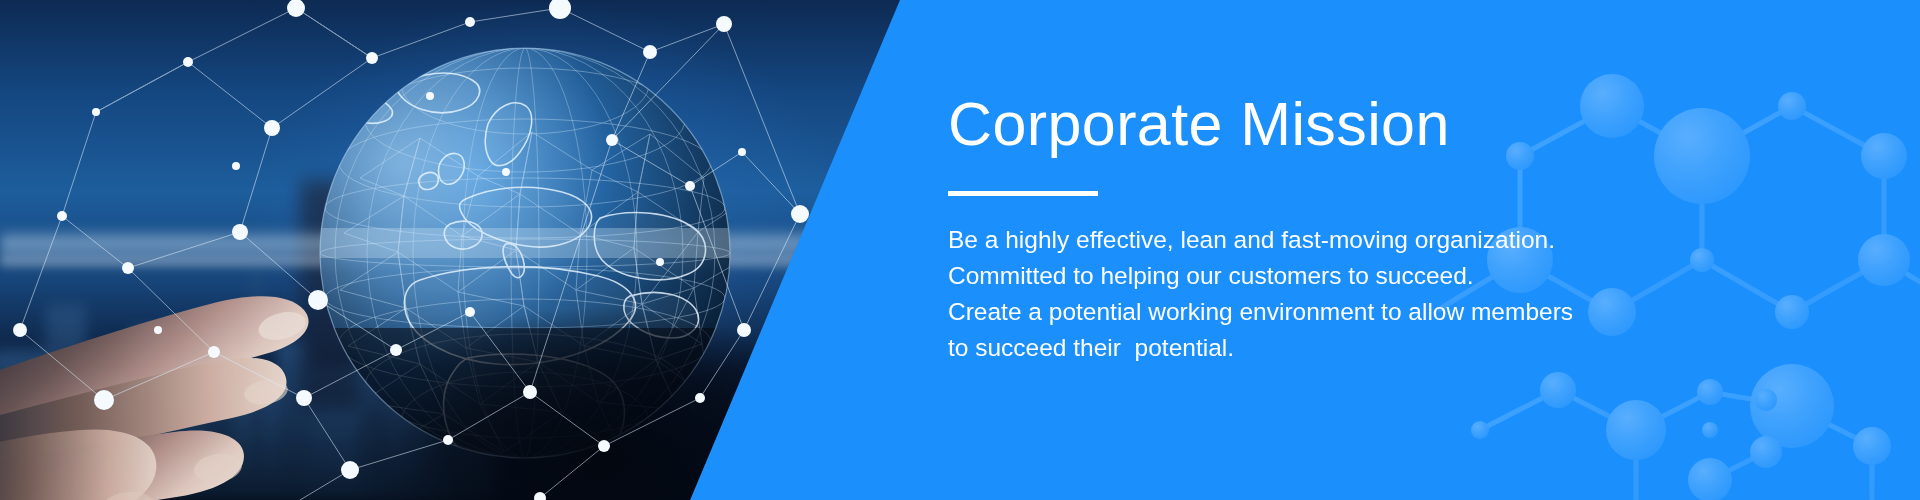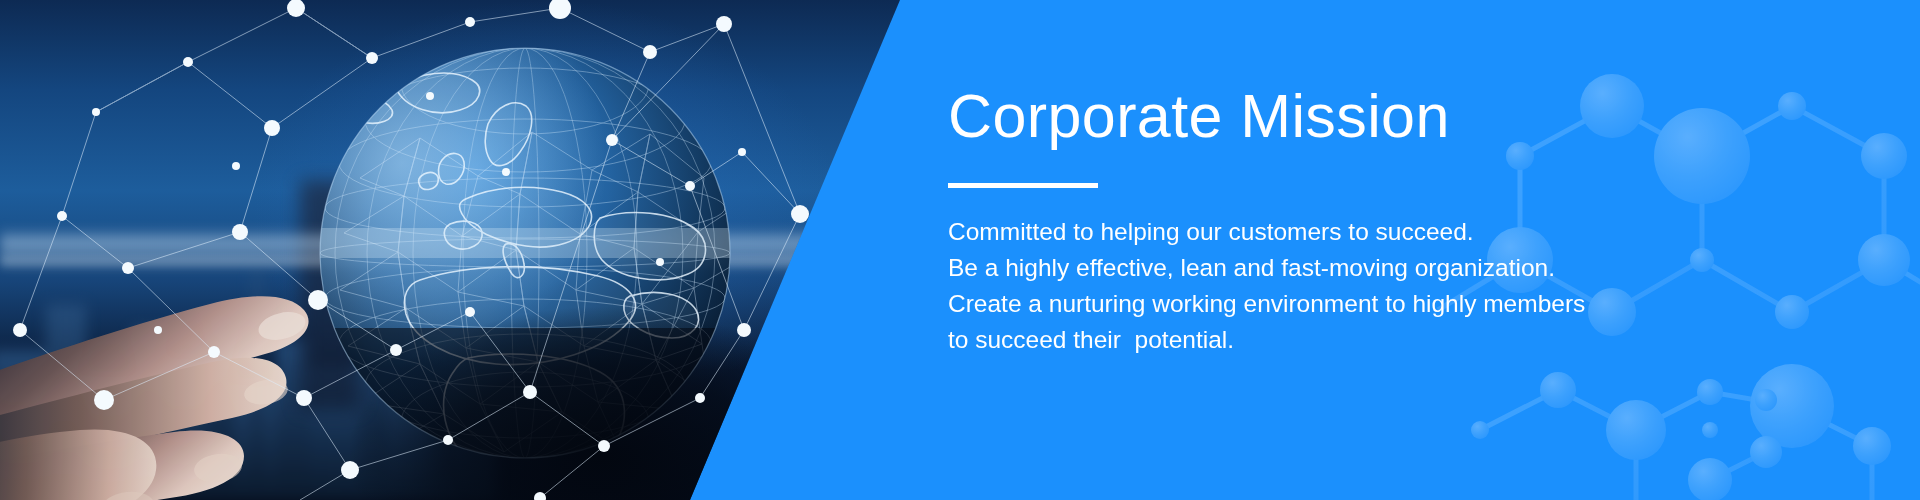--- a/index.html
+++ b/index.html
@@ -70,21 +70,21 @@
 
   
   .globe{position:absolute; left:300px; top:28px; width:450px; height:450px;}
 
   
   .netlayer{position:absolute; inset:0;}
 
   
   .content{
     position:absolute;
-    left:948px; top:84px;
+    left:948px; top:92px;
     width:900px;
     color:#ffffff;
   }
   .title{
     font-size:61px;
     line-height:1.05;
     font-weight:400;
     letter-spacing:.4px;
     color:#ffffff;
     margin:0;
@@ -401,20 +401,20 @@
         </g>
       </svg>
 
     </div>
   </div>
 
   <div class="content">
     <h1 class="title">Corporate Mission</h1>
     <div class="divider"></div>
     <div class="body-text">
+      <div class="body-line">Be a highly effective, lean and fast-moving organization.</div>
       <div class="body-line">Committed to helping our customers to succeed.</div>
-      <div class="body-line">Be a highly effective, lean and fast-moving organization.</div>
-      <div class="body-line">Create a nurturing working environment to highly members</div>
+      <div class="body-line">Create a potential working environment to allow members</div>
       <div class="body-line">to succeed their  potential.</div>
     </div>
   </div>
 
 </div>
 
 </body></html>

